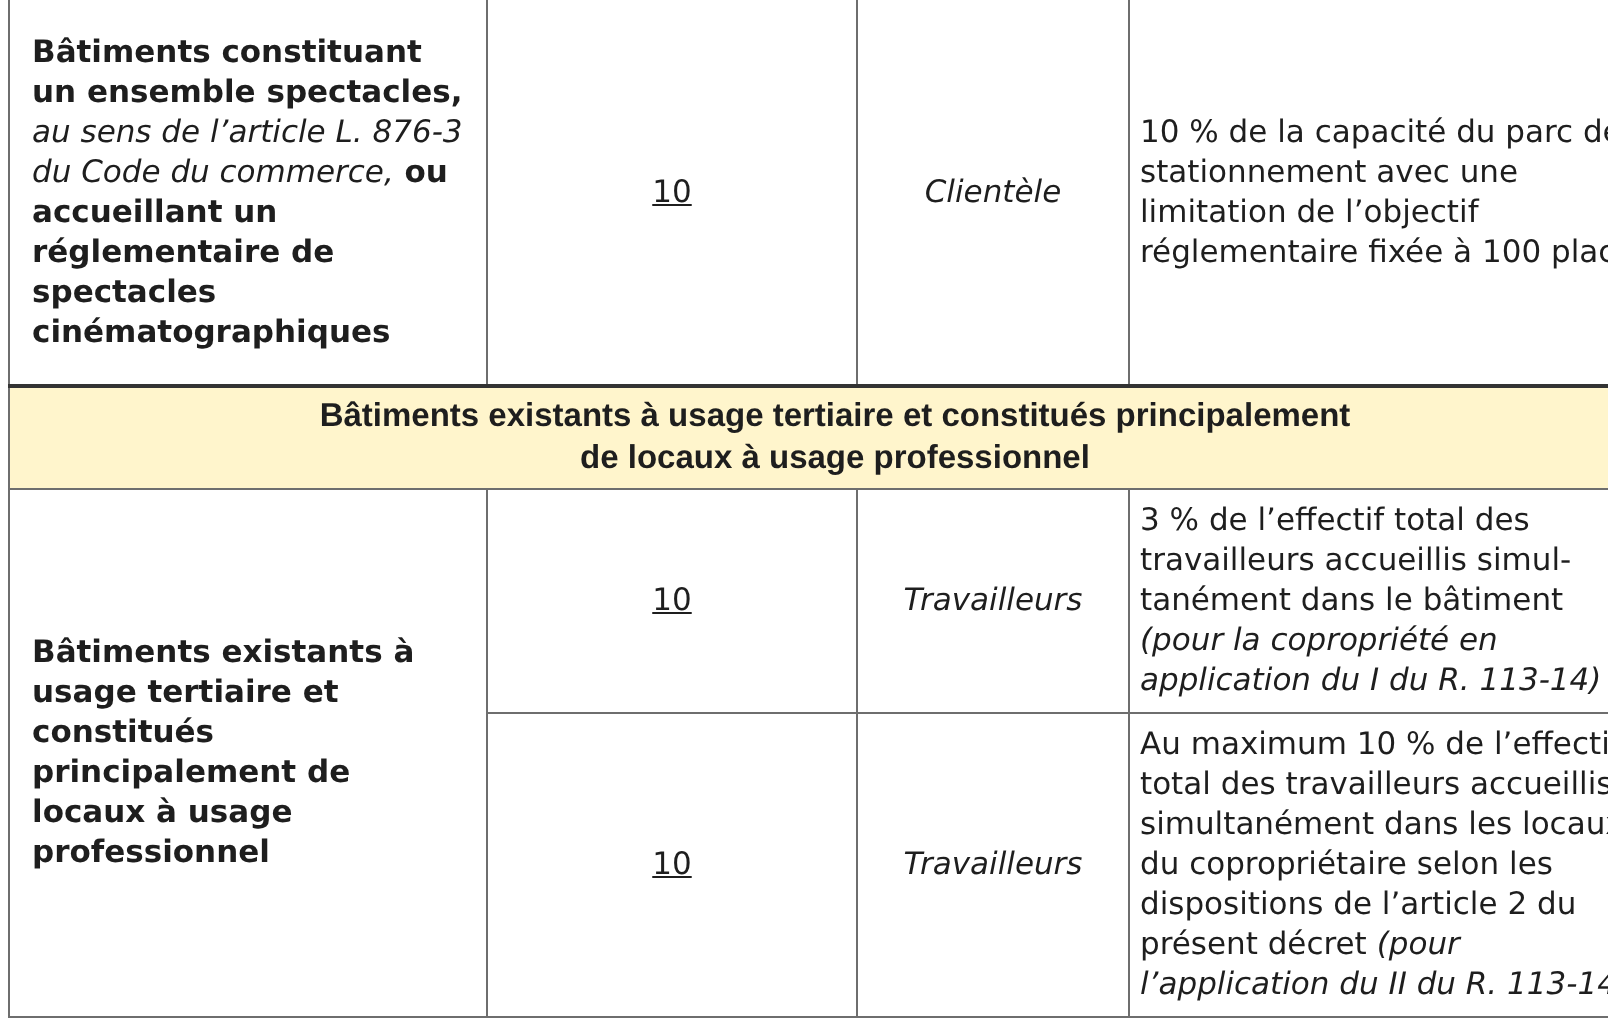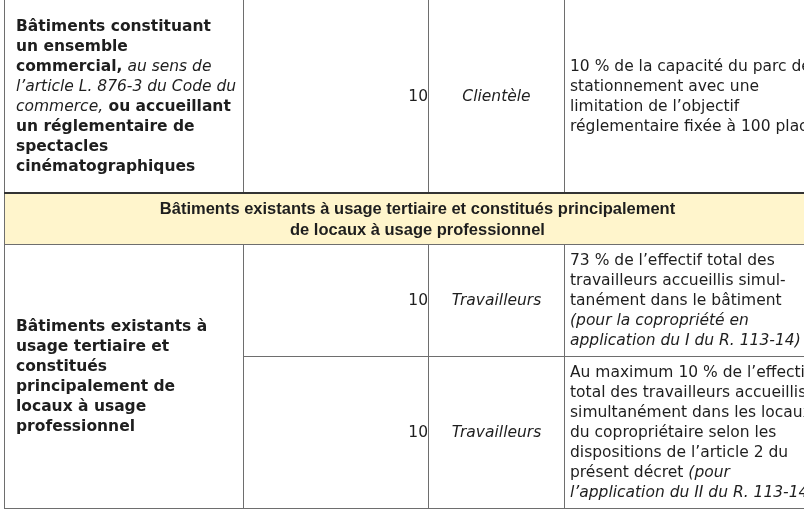--- a/index.html
+++ b/index.html
@@ -3,54 +3,54 @@
   <meta charset="utf-8">
   <style>
     html, body { margin: 0; padding: 0; background: #ffffff; }
     body { width: 804px; height: 512px; overflow: hidden; position: relative;
            font-family: "DejaVu Sans", "Liberation Sans", sans-serif; color: #1e1e1e; }
     table { position: absolute; left: 4px; top: -1px; border-collapse: collapse;
             table-layout: fixed; width: 797px; }
     td { border: 1.5px solid #6e6e6e; vertical-align: middle; padding: 0;
          font-size: 15.5px; line-height: 20px; }
     .c1 { width: 221px; padding-left: 11px; padding-right: 6px; font-weight: bold; text-align: left; }
-    .c2 { width: 184px; text-align: right; }
+    .c2 { width: 184px; text-align: center; text-decoration: underline; }
     .c3 { width: 135px; text-align: center; font-style: italic; }
     .c4 { width: 256px; padding-left: 5px; padding-right: 4px; text-align: left; }
     .section { background: #fff5cc; text-align: center; font-weight: bold;
                font-family: "Liberation Sans", sans-serif; font-size: 16.5px;
                line-height: 21px; padding: 4px 0; border-top: 2px solid #333; }
     .it { font-style: italic; font-weight: normal; }
     .blk { display: block; }
   </style>
 </head>
 <body>
 
 <table>
   <tbody>
       <tr style="height:193px;">
     <td class="c1">
-      <span>Bâtiments constituant un ensemble commercial,</span><span class="it"> au sens de l’article L. 876-3 du Code du commerce,</span><span> ou accueillant un réglementaire de spectacles cinématographiques</span>
+      <span>Bâtiments constituant un ensemble spectacles,</span><span class="it"> au sens de l’article L. 876-3 du Code du commerce,</span><span> ou accueillant un réglementaire de spectacles cinématographiques</span>
     </td>
     <td class="c2">10</td>
     <td class="c3">Clientèle</td>
     <td class="c4">10 % de la capacité du parc de stationnement avec une limitation de l’objectif réglementaire fixée à 100 places</td>
   </tr>
   <tr style="height:51px;">
     <td class="section" colspan="4">
       <span class="blk">Bâtiments existants à usage tertiaire et constitués principalement</span>
       <span class="blk">de locaux à usage professionnel</span>
     </td>
   </tr>
   <tr style="height:112px;">
     <td class="c1" rowspan="2">Bâtiments existants à usage tertiaire et constitués principalement de locaux à usage professionnel</td>
     <td class="c2">10</td>
     <td class="c3">Travailleurs</td>
     <td class="c4">
-      <span>73 % de l’effectif total des travailleurs accueillis simul-tanément dans le bâtiment</span>
+      <span>3 % de l’effectif total des travailleurs accueillis simul-tanément dans le bâtiment</span>
       <span class="it">(pour la copropriété en application du I du R. 113-14)</span>
     </td>
   </tr>
   <tr style="height:152px;">
     <td class="c2">10</td>
     <td class="c3">Travailleurs</td>
     <td class="c4">
       <span>Au maximum 10 % de l’effectif total des travailleurs accueillis simultanément dans les locaux du copropriétaire selon les dispositions de l’article 2 du présent décret </span><span class="it">(pour l’application du II du R. 113-14)</span>
     </td>
   </tr>

